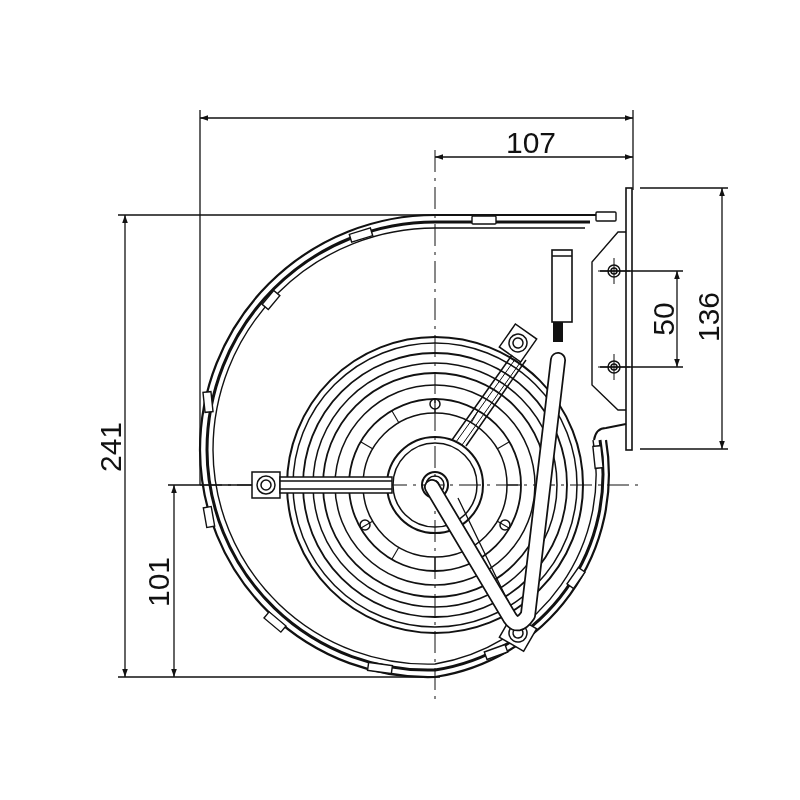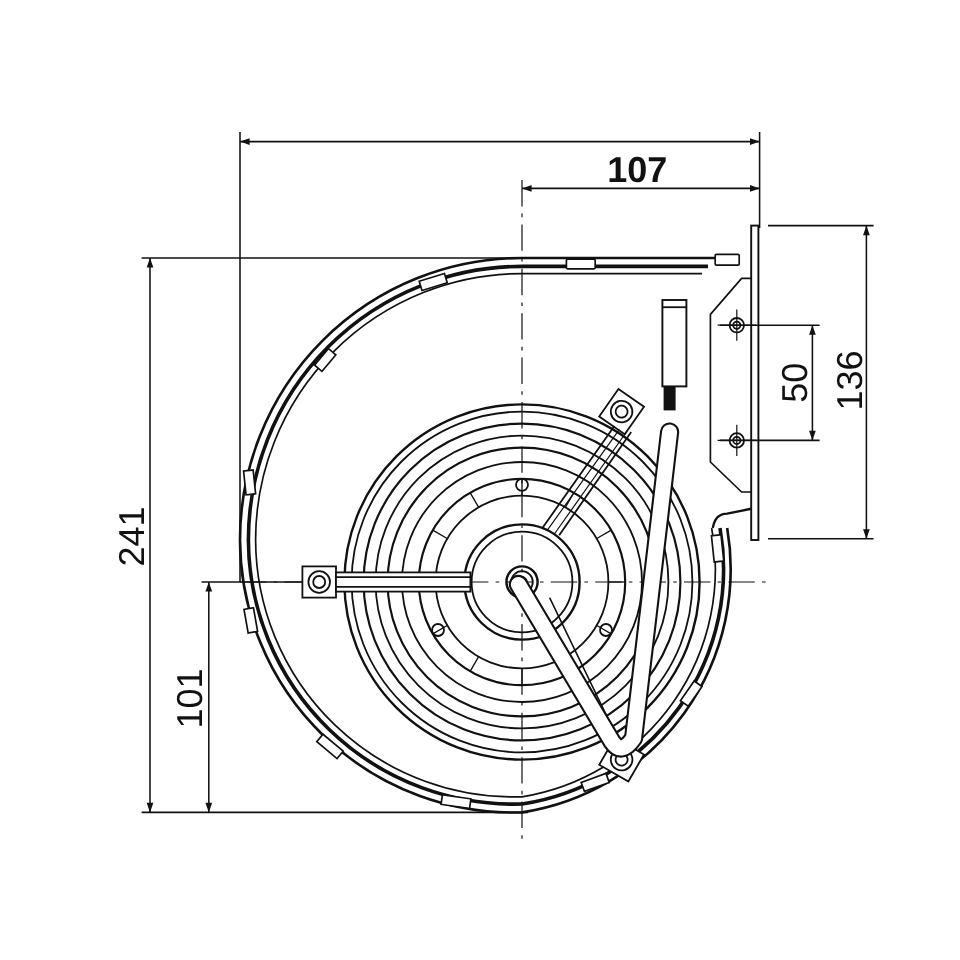--- a/index.html
+++ b/index.html
@@ -167,17 +167,17 @@
     <path d="M432,487 L510,618 Q518,630 528,615 L558,360" stroke-width="12.5" stroke="#fff" stroke-linecap="round" stroke-linejoin="round"></path>
     <rect x="553" y="322" width="10" height="20" fill="#111" stroke="none"></rect>
   </g>
   <g>
     <rect x="552" y="250" width="20" height="72" fill="#fff" stroke-width="1.6"></rect>
     <line x1="552" y1="256" x2="572" y2="256"></line>
   </g>
 </svg>
 
 <div class="dim-text ghost" style="left:392px; top:90px;"></div>
-<div class="dim-text" style="left:506px; top:128px;font-weight:bold;">107</div>
+<div class="dim-text" style="left:506px; top:128px;">107</div>
 <div class="dim-text rot" style="left:684px; top:302px;">136</div>
 <div class="dim-text rot" style="left:647px; top:304px;">50</div>
 <div class="dim-text rot" style="left:86px; top:432px;">241</div>
 <div class="dim-text rot" style="left:134px; top:567px;">101</div>
 
 </body></html>

